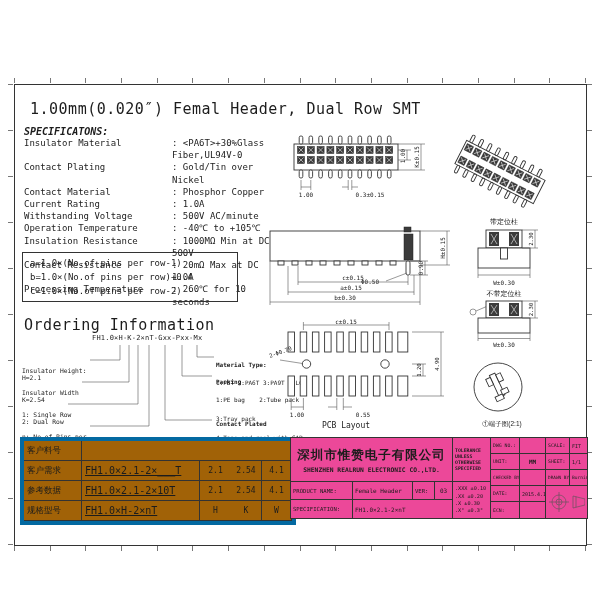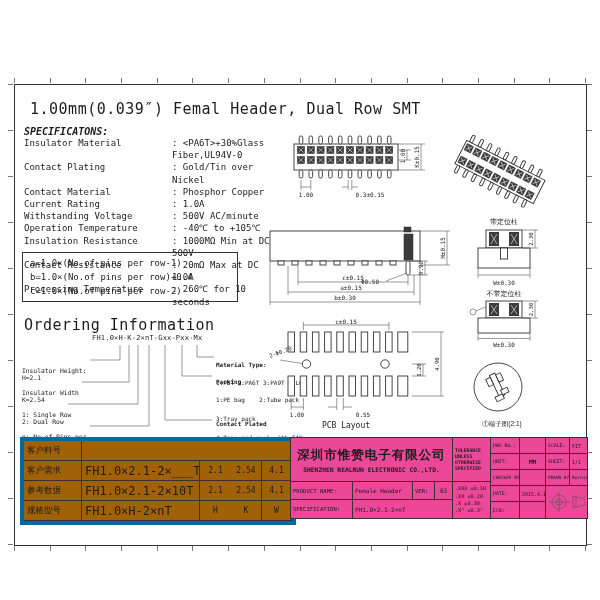--- a/index.html
+++ b/index.html
@@ -22,39 +22,39 @@
   svg text{font-family:"DejaVu Sans Mono",monospace;fill:#222;}
   .dim{stroke:#555;stroke-width:.6;fill:none;}
   .shape{stroke:#333;stroke-width:.9;fill:#fff;}
   
   .tbl{display:grid;grid-template-columns:58px 118px 31px 31px 30px;grid-auto-rows:20px;
        border:4px solid #0369a1;background:#a16207;}
   .tbl>div{border-right:1px solid #333;border-bottom:1px solid #333;display:flex;align-items:center;
        padding:0 3px;overflow:hidden;white-space:nowrap;}
   .tbl>div:nth-child(5n){border-right:none;}
   .tbl .lab{font-size:8.5px;font-family:"DejaVu Sans",sans-serif;}
-  .tbl .code{font-size:12px;}
+  .tbl .code{font-size:10px;text-decoration:underline;}
   .tbl .num{font-size:8px;justify-content:center;}
   .rb{border:1px solid #333;background:#ec4899;}
   .cell{position:absolute;border-right:1px solid #333;border-bottom:1px solid #333;overflow:hidden;
         display:flex;align-items:center;padding:0 2px;white-space:nowrap;box-sizing:border-box;}
   .noR{border-right:none;} .noB{border-bottom:none;}
 </style>
 </head>
 <body>
 
 <div id="page">
 
   <div class="abs hticks" style="left:14px;top:78px;width:572px;"></div>
   <div class="abs hticks" style="left:14px;top:546px;width:572px;"></div>
   <div class="abs vticks" style="left:8px;top:84px;height:461px;"></div>
   <div class="abs vticks" style="left:587px;top:84px;height:461px;"></div>
   <div class="abs frame" style="left:14px;top:84px;width:571px;height:460px;"></div>
 
-  <div class="abs title" style="left:30px;top:100px;">1.00mm(0.039″) Femal Header, Dual Row SMT</div>
+  <div class="abs title" style="left:30px;top:100px;">1.00mm(0.020″) Femal Header, Dual Row SMT</div>
 
   <div class="abs" style="left:24px;top:126px;width:250px;">
     <div class="spec-head">SPECIFICATONS:</div>
     <div class="srow">
         <span class="slabel">Insulator Material</span>
         <span>: &lt;PA6T&gt;+30%Glass Fiber,UL94V-0</span>
       </div>
     <div class="srow">
         <span class="slabel">Contact Plating</span>
         <span>: Gold/Tin over Nickel</span>

